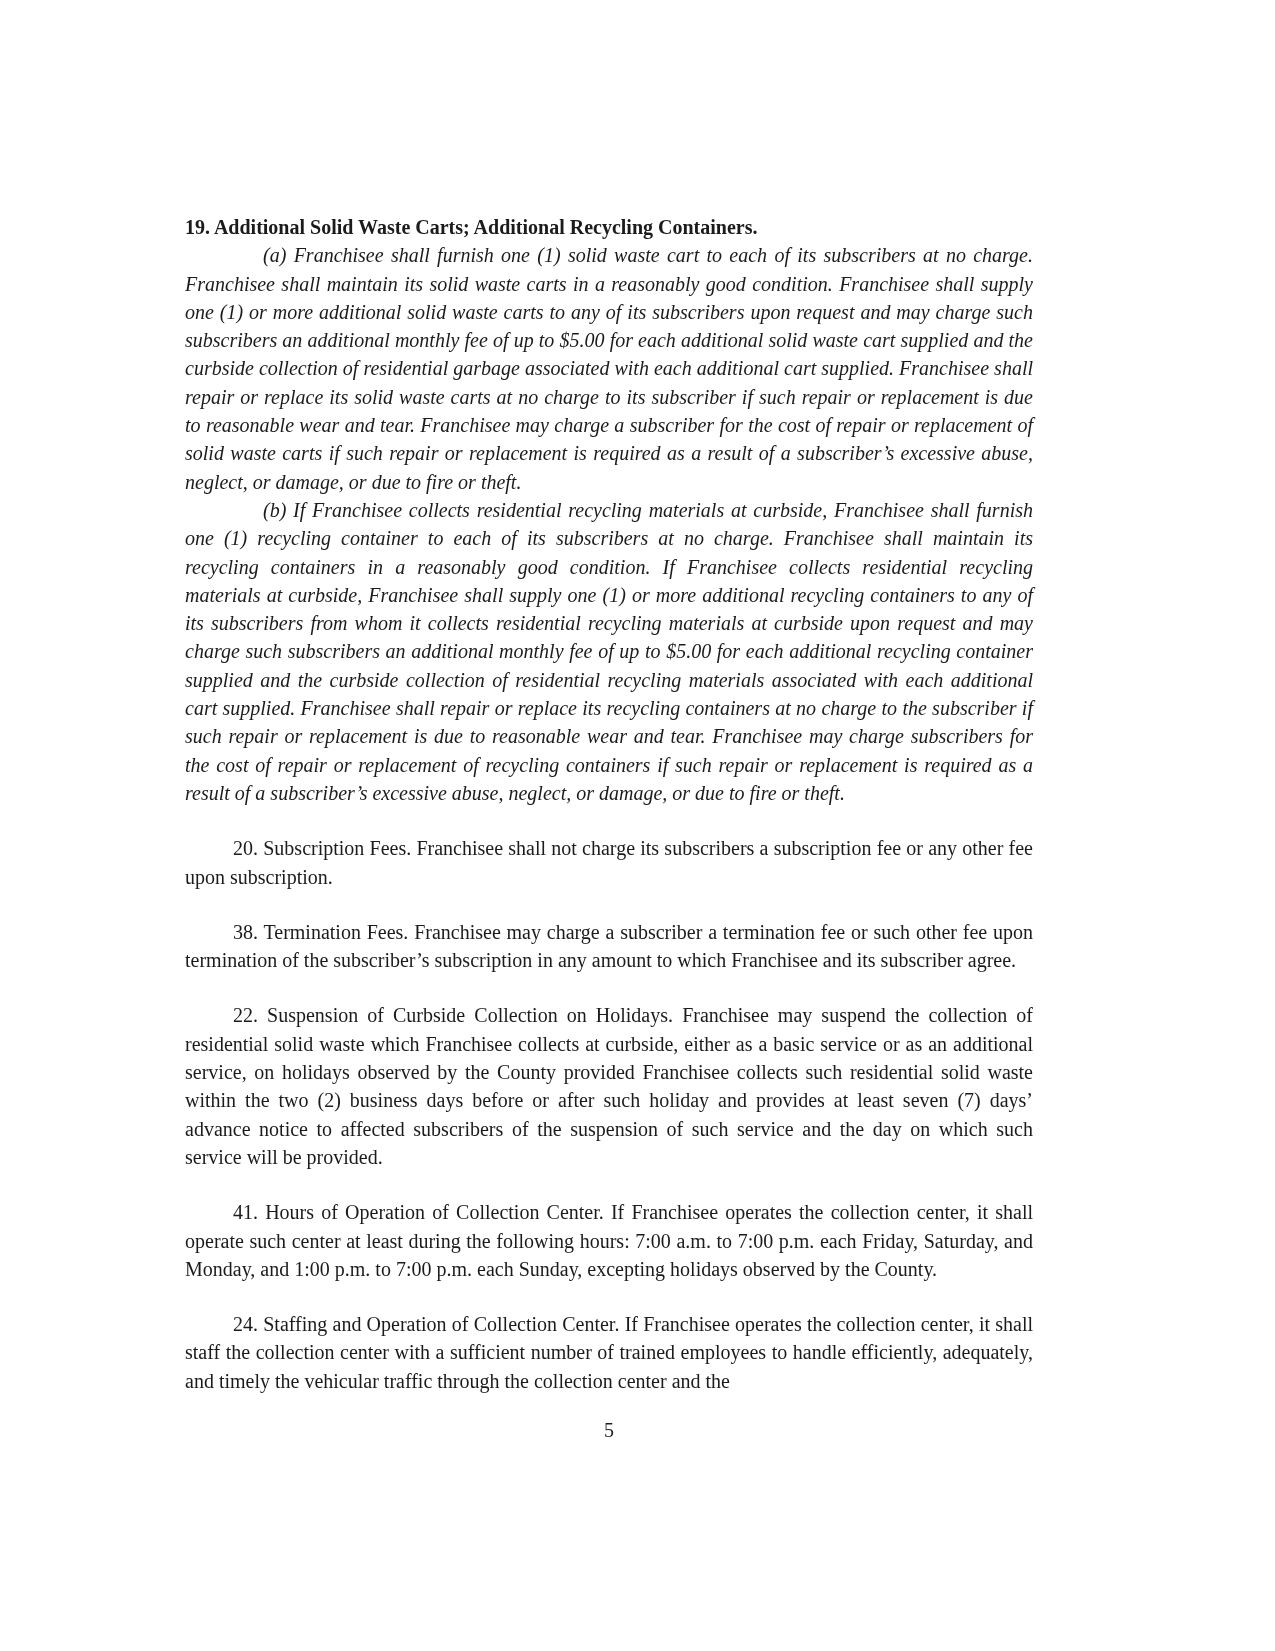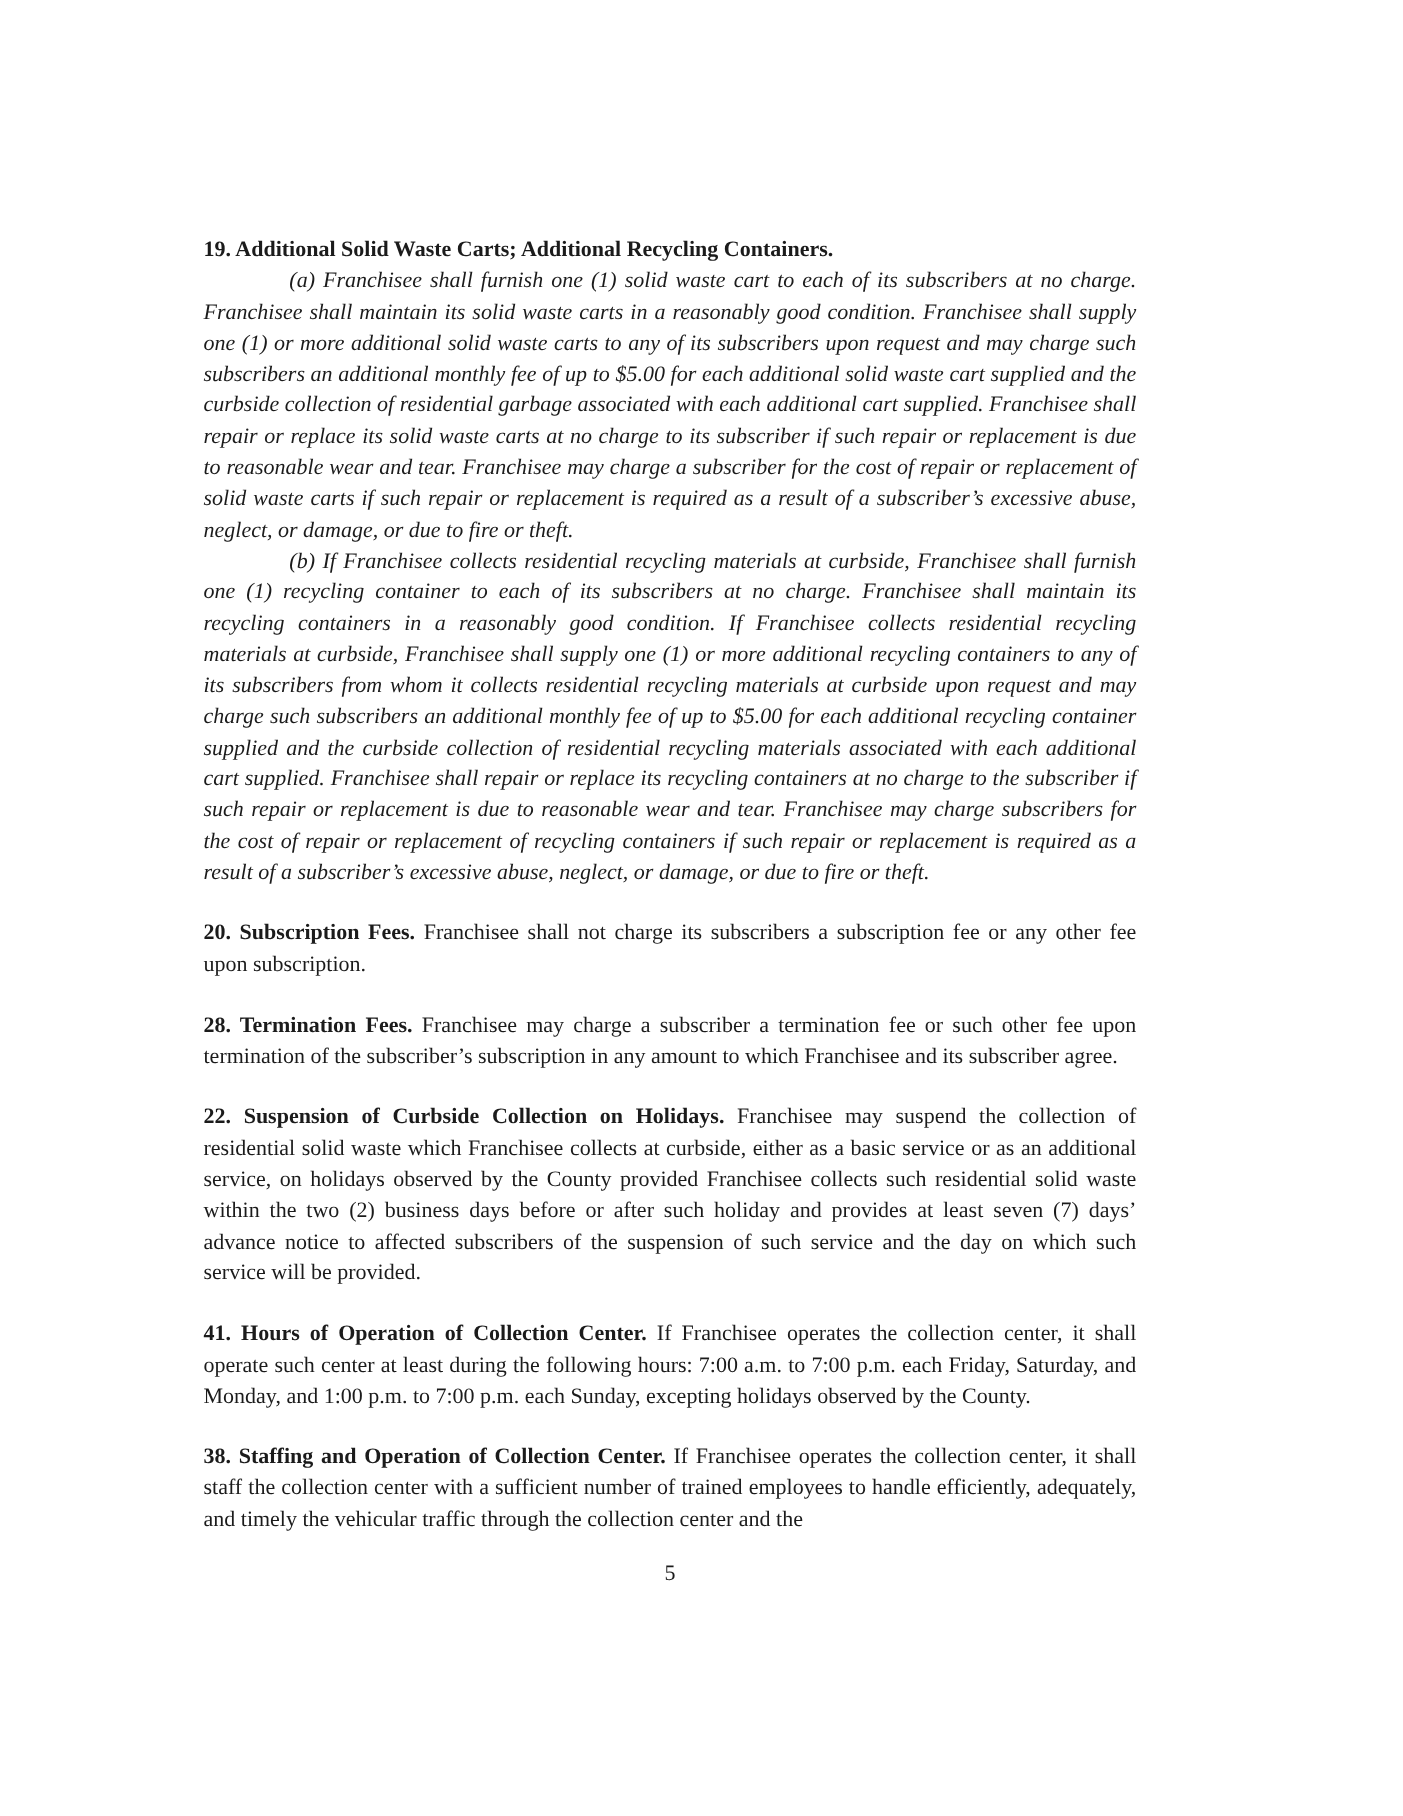--- a/index.html
+++ b/index.html
@@ -33,21 +33,22 @@
     font-weight: bold;
   }
   .first-indent {
     text-indent: 78px;
     font-style: italic;
   }
   .spaced {
     margin-top: 27px;
   }
   .run-in {
-    font-weight: bold;
+    font-weight: normal;
+    margin-left: 48px;
   }
   .page-number {
     margin: 21px 0 0 0;
     font-size: 20px;
     line-height: 28.3px;
     text-align: center;
     color: #1b1b1b;
   }
 </style>
 </head>
@@ -60,31 +61,31 @@
       <p class="para heading-line">19. Additional Solid Waste Carts; Additional Recycling Containers.</p>
       <p class="para first-indent">(a) Franchisee shall furnish one (1) solid waste cart to each of its subscribers at no charge. Franchisee shall maintain its solid waste carts in a reasonably good condition. Franchisee shall supply one (1) or more additional solid waste carts to any of its subscribers upon request and may charge such subscribers an additional monthly fee of up to $5.00 for each additional solid waste cart supplied and the curbside collection of residential garbage associated with each additional cart supplied. Franchisee shall repair or replace its solid waste carts at no charge to its subscriber if such repair or replacement is due to reasonable wear and tear. Franchisee may charge a subscriber for the cost of repair or replacement of solid waste carts if such repair or replacement is required as a result of a subscriber’s excessive abuse, neglect, or damage, or due to fire or theft.</p>
       <p class="para first-indent">(b) If Franchisee collects residential recycling materials at curbside, Franchisee shall furnish one (1) recycling container to each of its subscribers at no charge. Franchisee shall maintain its recycling containers in a reasonably good condition. If Franchisee collects residential recycling materials at curbside, Franchisee shall supply one (1) or more additional recycling containers to any of its subscribers from whom it collects residential recycling materials at curbside upon request and may charge such subscribers an additional monthly fee of up to $5.00 for each additional recycling container supplied and the curbside collection of residential recycling materials associated with each additional cart supplied. Franchisee shall repair or replace its recycling containers at no charge to the subscriber if such repair or replacement is due to reasonable wear and tear. Franchisee may charge subscribers for the cost of repair or replacement of recycling containers if such repair or replacement is required as a result of a subscriber’s excessive abuse, neglect, or damage, or due to fire or theft.</p>
     </section>
 
     <section class="spaced">
       <p class="para"><b class="run-in">20. Subscription Fees.</b> <span>Franchisee shall not charge its subscribers a subscription fee or any other fee upon subscription.</span></p>
     </section>
 
     <section class="spaced">
-      <p class="para"><b class="run-in">28. Termination Fees.</b> <span>Franchisee may charge a subscriber a termination fee or such other fee upon termination of the subscriber’s subscription in any amount to which Franchisee and its subscriber agree.</span></p>
+      <p class="para"><b class="run-in">38. Termination Fees.</b> <span>Franchisee may charge a subscriber a termination fee or such other fee upon termination of the subscriber’s subscription in any amount to which Franchisee and its subscriber agree.</span></p>
     </section>
 
     <section class="spaced">
       <p class="para"><b class="run-in">22. Suspension of Curbside Collection on Holidays.</b> <span>Franchisee may suspend the collection of residential solid waste which Franchisee collects at curbside, either as a basic service or as an additional service, on holidays observed by the County provided Franchisee collects such residential solid waste within the two (2) business days before or after such holiday and provides at least seven (7) days’ advance notice to affected subscribers of the suspension of such service and the day on which such service will be provided.</span></p>
     </section>
 
     <section class="spaced">
       <p class="para"><b class="run-in">41. Hours of Operation of Collection Center.</b> <span>If Franchisee operates the collection center, it shall operate such center at least during the following hours: 7:00 a.m. to 7:00 p.m. each Friday, Saturday, and Monday, and 1:00 p.m. to 7:00 p.m. each Sunday, excepting holidays observed by the County.</span></p>
     </section>
 
     <section class="spaced">
-      <p class="para"><b class="run-in">38. Staffing and Operation of Collection Center.</b> <span>If Franchisee operates the collection center, it shall staff the collection center with a sufficient number of trained employees to handle efficiently, adequately, and timely the vehicular traffic through the collection center and the</span></p>
+      <p class="para"><b class="run-in">24. Staffing and Operation of Collection Center.</b> <span>If Franchisee operates the collection center, it shall staff the collection center with a sufficient number of trained employees to handle efficiently, adequately, and timely the vehicular traffic through the collection center and the</span></p>
     </section>
 
     <p class="page-number">5</p>
 
   </div>
 </div>
 
 </body></html>

